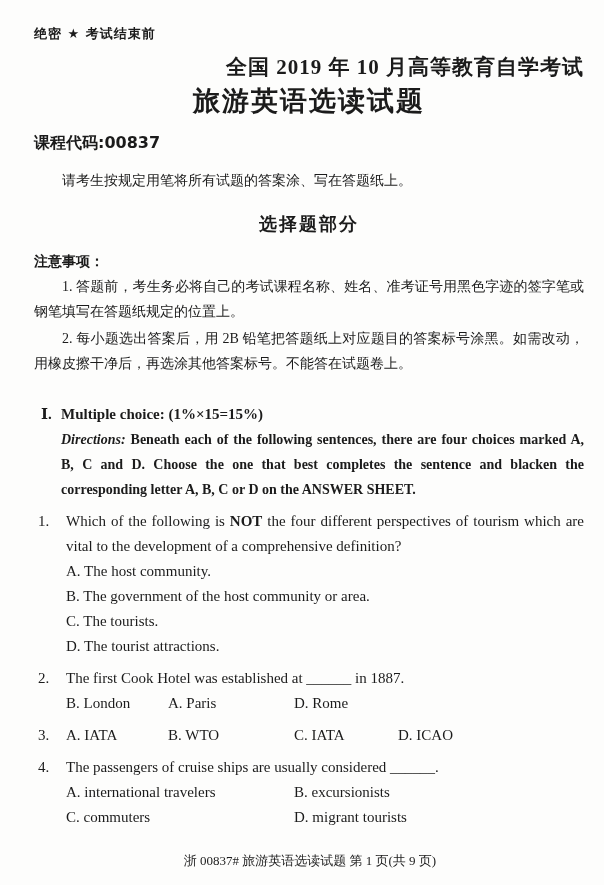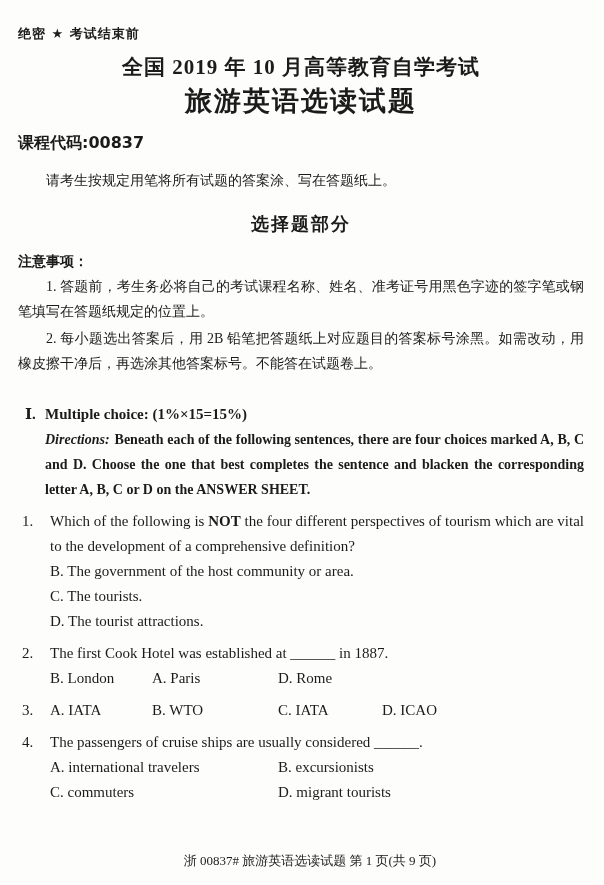--- a/index.html
+++ b/index.html
@@ -9,33 +9,33 @@
   }
   .page {
     position: relative;
     width: 604px;
     height: 885px;
     margin: 0 auto;
     background: #fdfdfc;
     color: #1b1b1b;
     font-family: "Liberation Serif", "DejaVu Serif", serif;
     box-sizing: border-box;
-    padding: 26px 20px 0 18px;
+    padding: 26px 20px 0 34px;
     overflow: hidden;
   }
   .classification {
     font-family: "DejaVu Sans", "Liberation Sans", sans-serif;
     font-weight: bold;
     font-size: 13px;
     line-height: 16px;
     letter-spacing: 1px;
   }
   .exam-title {
     margin: 12px 0 0 0;
-    text-align: center;
+    text-align: right;
     font-size: 21px;
     font-weight: 600;
     line-height: 26px;
     letter-spacing: 1px;
   }
   .paper-title {
     margin: 4px 0 0 0;
     text-align: center;
     font-family: "DejaVu Sans", "Liberation Sans", sans-serif;
     font-size: 27px;
@@ -159,20 +159,21 @@
 
   <p class="directions">
     <span class="dir-label">Directions:</span><span>Beneath each of the following sentences, there are four choices marked A, B, C and D. Choose the one that best completes the sentence and blacken the corresponding letter A, B, C or D on the ANSWER SHEET.</span>
   </p>
 
   <div class="question">
     <div class="qnum">1.</div>
     <div class="qbody">
       <p class="qtext"><span>Which of the following is </span><b class="emph">NOT</b><span> the four different perspectives of tourism which are vital to the development of a comprehensive definition?</span></p>
       <div class="opt-stack">
+        <div class="opt">A. The host community.</div>
         <div class="opt">B. The government of the host community or area.</div>
         <div class="opt">C. The tourists.</div>
         <div class="opt">D. The tourist attractions.</div>
       </div>
     </div>
   </div>
 
   <div class="question">
     <div class="qnum">2.</div>
     <div class="qbody">

